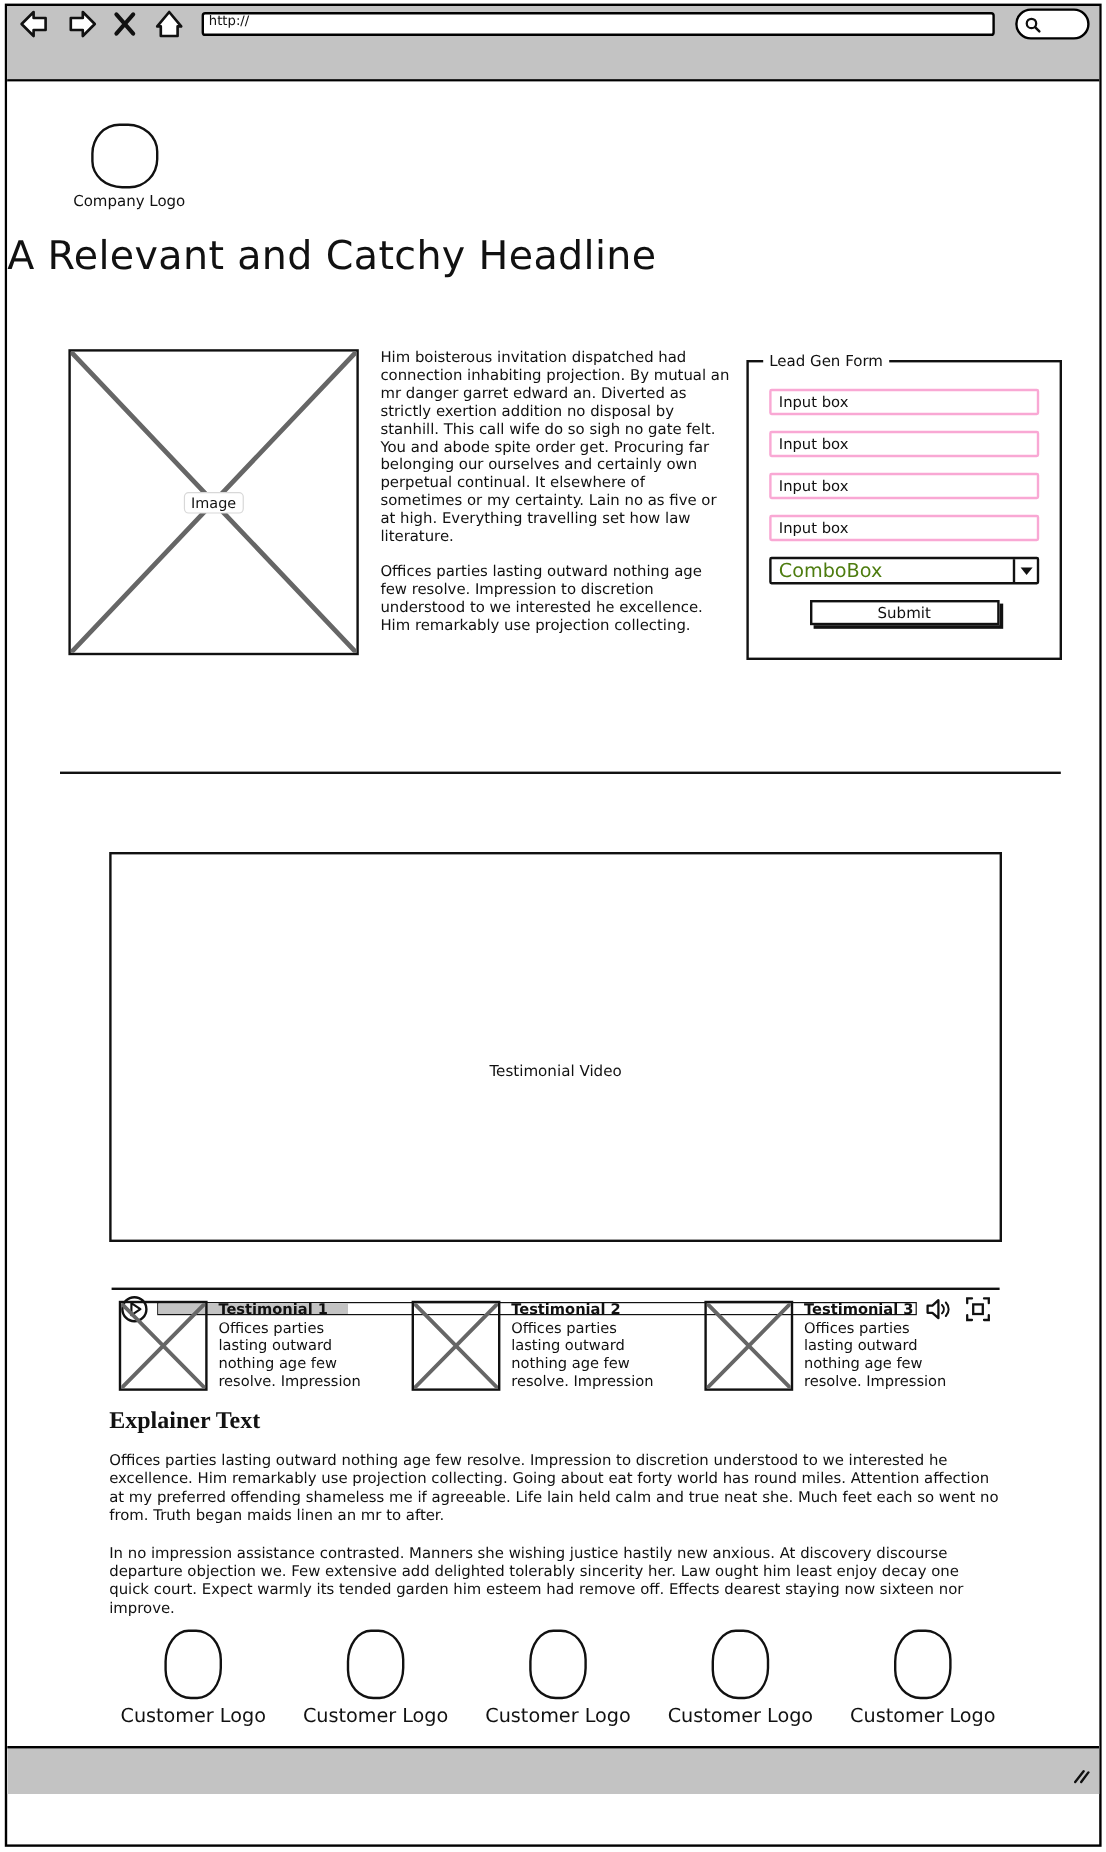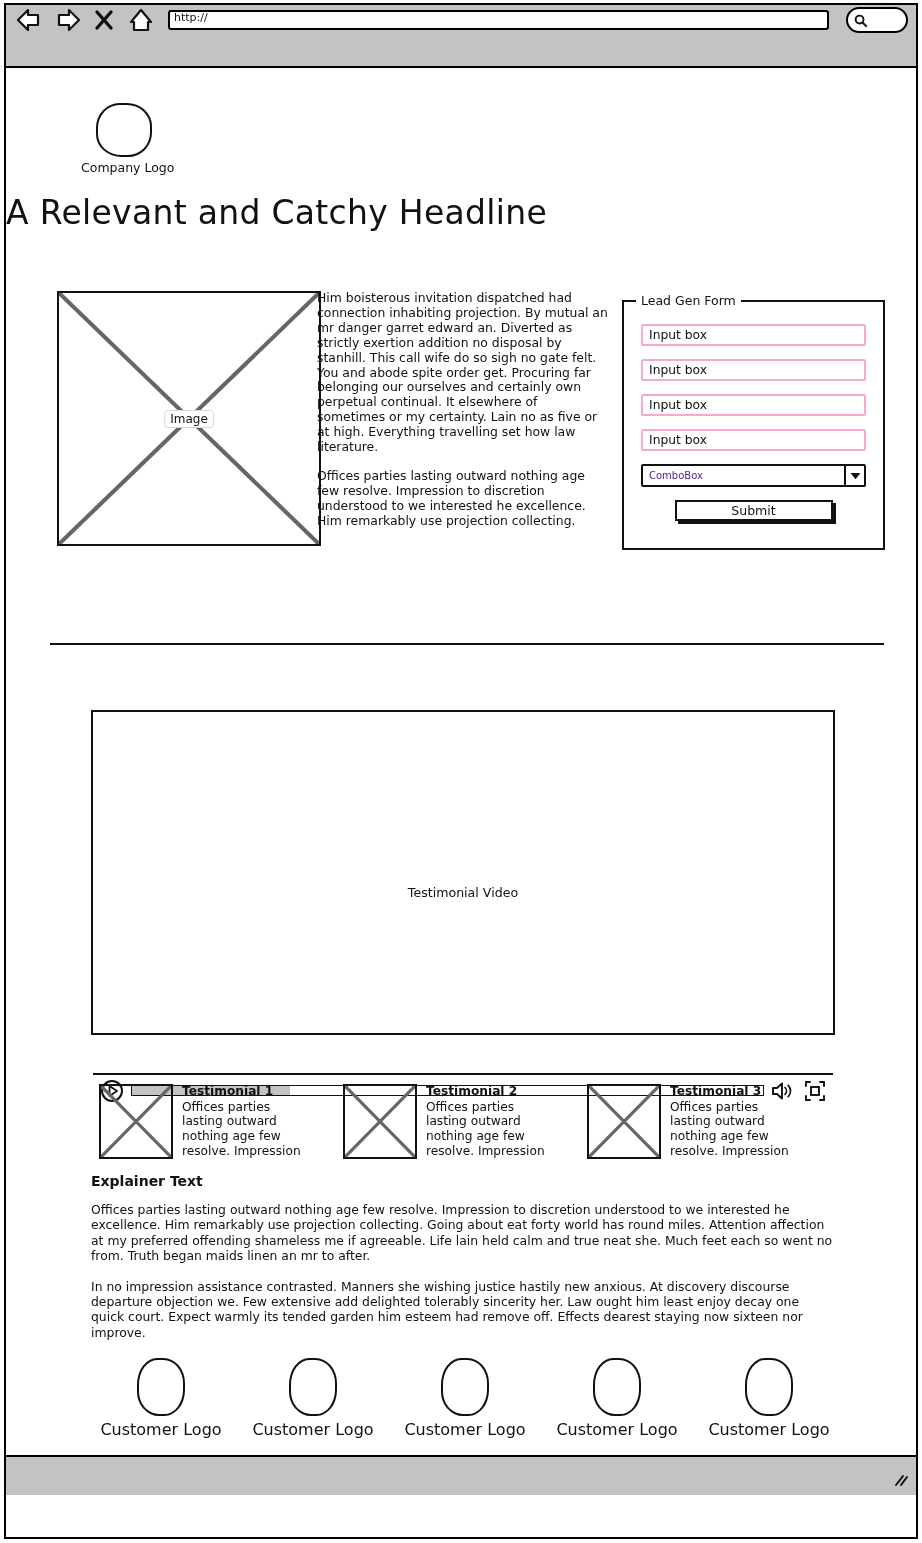--- a/index.html
+++ b/index.html
@@ -116,21 +116,20 @@
   .logo-shape {
     border: 2.3px solid #111;
     border-radius: 42% 45% 43% 46% / 46% 43% 45% 42%;
     background: #fff;
   }
   .company-logo-wrap {
     position: absolute;
     left: 55px;
     top: 35px;
     width: 160px;
-    margin-left: 20px;
   }
   .company-logo-shape {
     width: 52px;
     height: 50px;
     margin-left: 15px;
   }
   .company-logo-label {
     font-size: 12.5px;
     color: #111;
     margin-top: 3px;
@@ -178,21 +177,21 @@
     border-radius: 4px;
     font-size: 12px;
     color: #111;
     padding: 1px 5px;
     white-space: nowrap;
   }
   .hero-image {
     position: absolute;
     left: 0;
     top: 0;
-    width: 264px;
+    width: 242px;
     height: 255px;
   }
   .hero-copy {
     position: absolute;
     left: 260px;
     top: 0;
     width: 292px;
     font-size: 12.4px;
     line-height: 14.9px;
     color: #111;
@@ -233,25 +232,24 @@
     color: #111;
     margin-bottom: 13px;
     border-radius: 2px;
   }
   .combo-box {
     height: 23px;
     border: 2px solid #111;
     background: #fff;
     box-sizing: border-box;
     display: flex;
-    align-items: center;
     justify-content: space-between;
     padding-left: 6px;
-    font-size: 10px;
-    color: #4c1d95;
+    font-size: 16px;
+    color: #4d7c0f;
     margin-bottom: 13px;
     border-radius: 2px;
   }
   .combo-arrow {
     width: 20px;
     height: 100%;
     border-left: 2px solid #111;
     display: flex;
     align-items: center;
     justify-content: center;
@@ -362,22 +360,23 @@
   
   .explainer {
     position: absolute;
     left: 85px;
     top: 1105px;
     width: 745px;
     color: #111;
   }
   .explainer h2 {
     margin: 0 0 13px 0;
-    font-size: 14px;
+    font-size: 20px;
     font-weight: bold;
+    font-family: Liberation Serif, serif;
   }
   .explainer p {
     margin: 0 0 15px 0;
     font-size: 12.4px;
     line-height: 15.4px;
   }
 
   
   .customer-logos {
     position: absolute;

